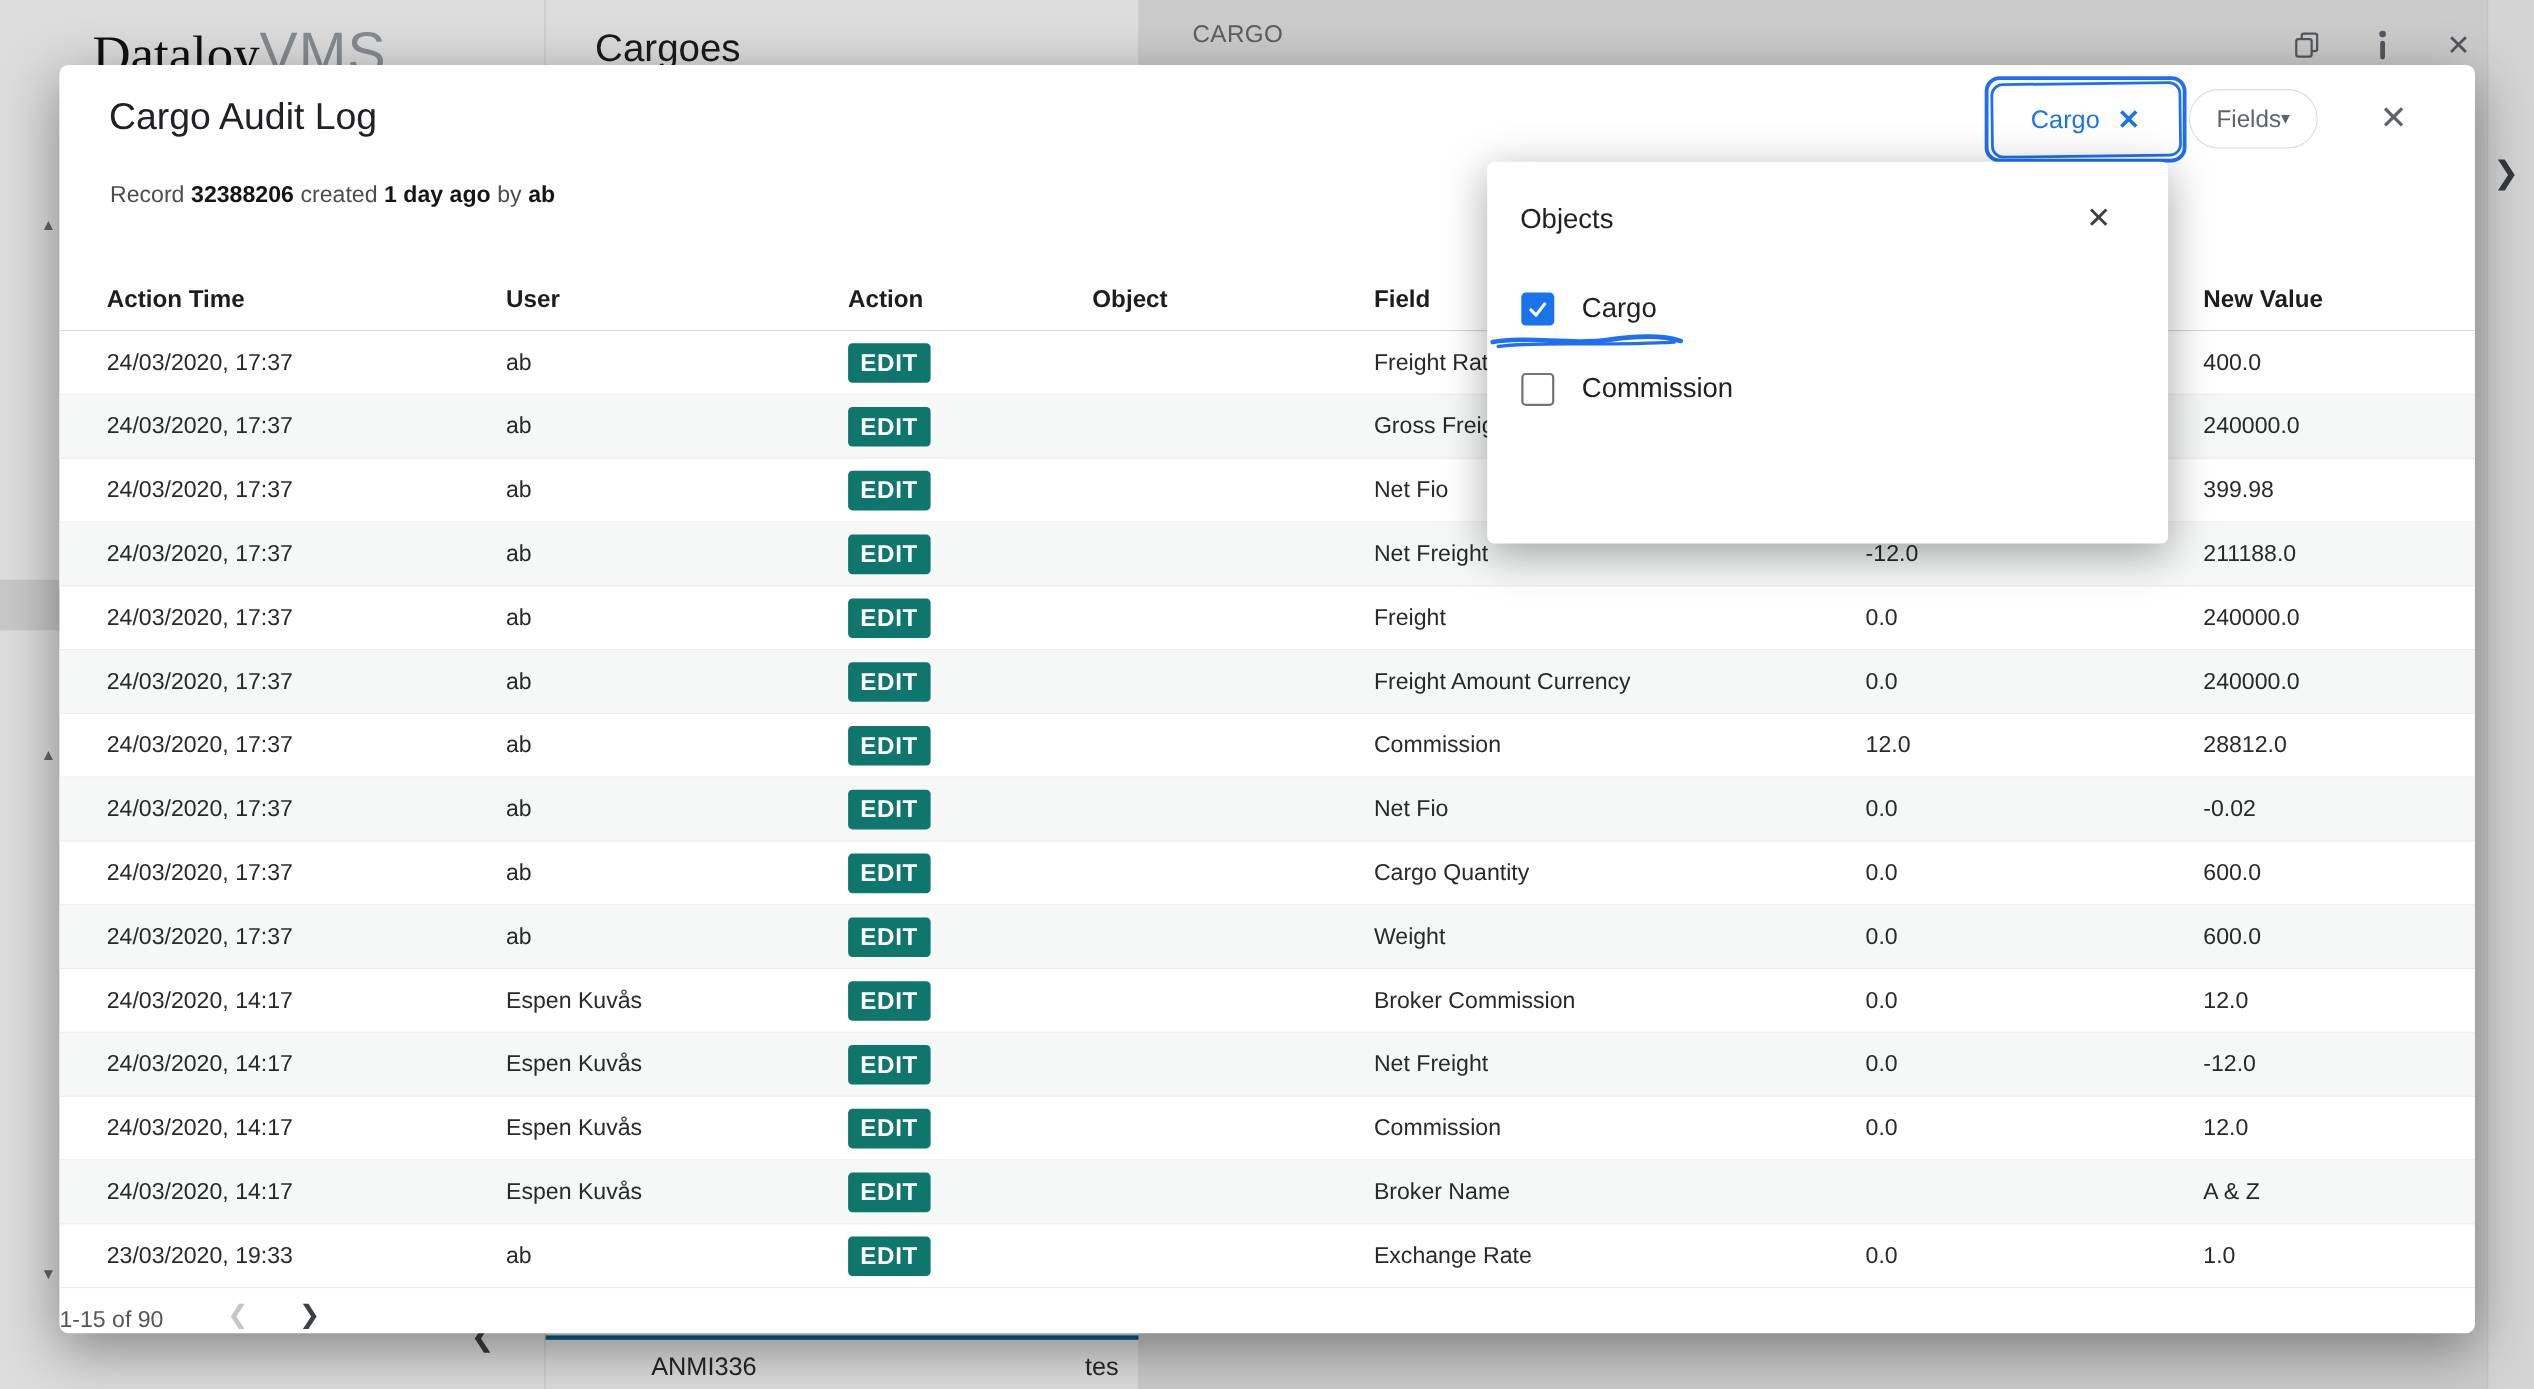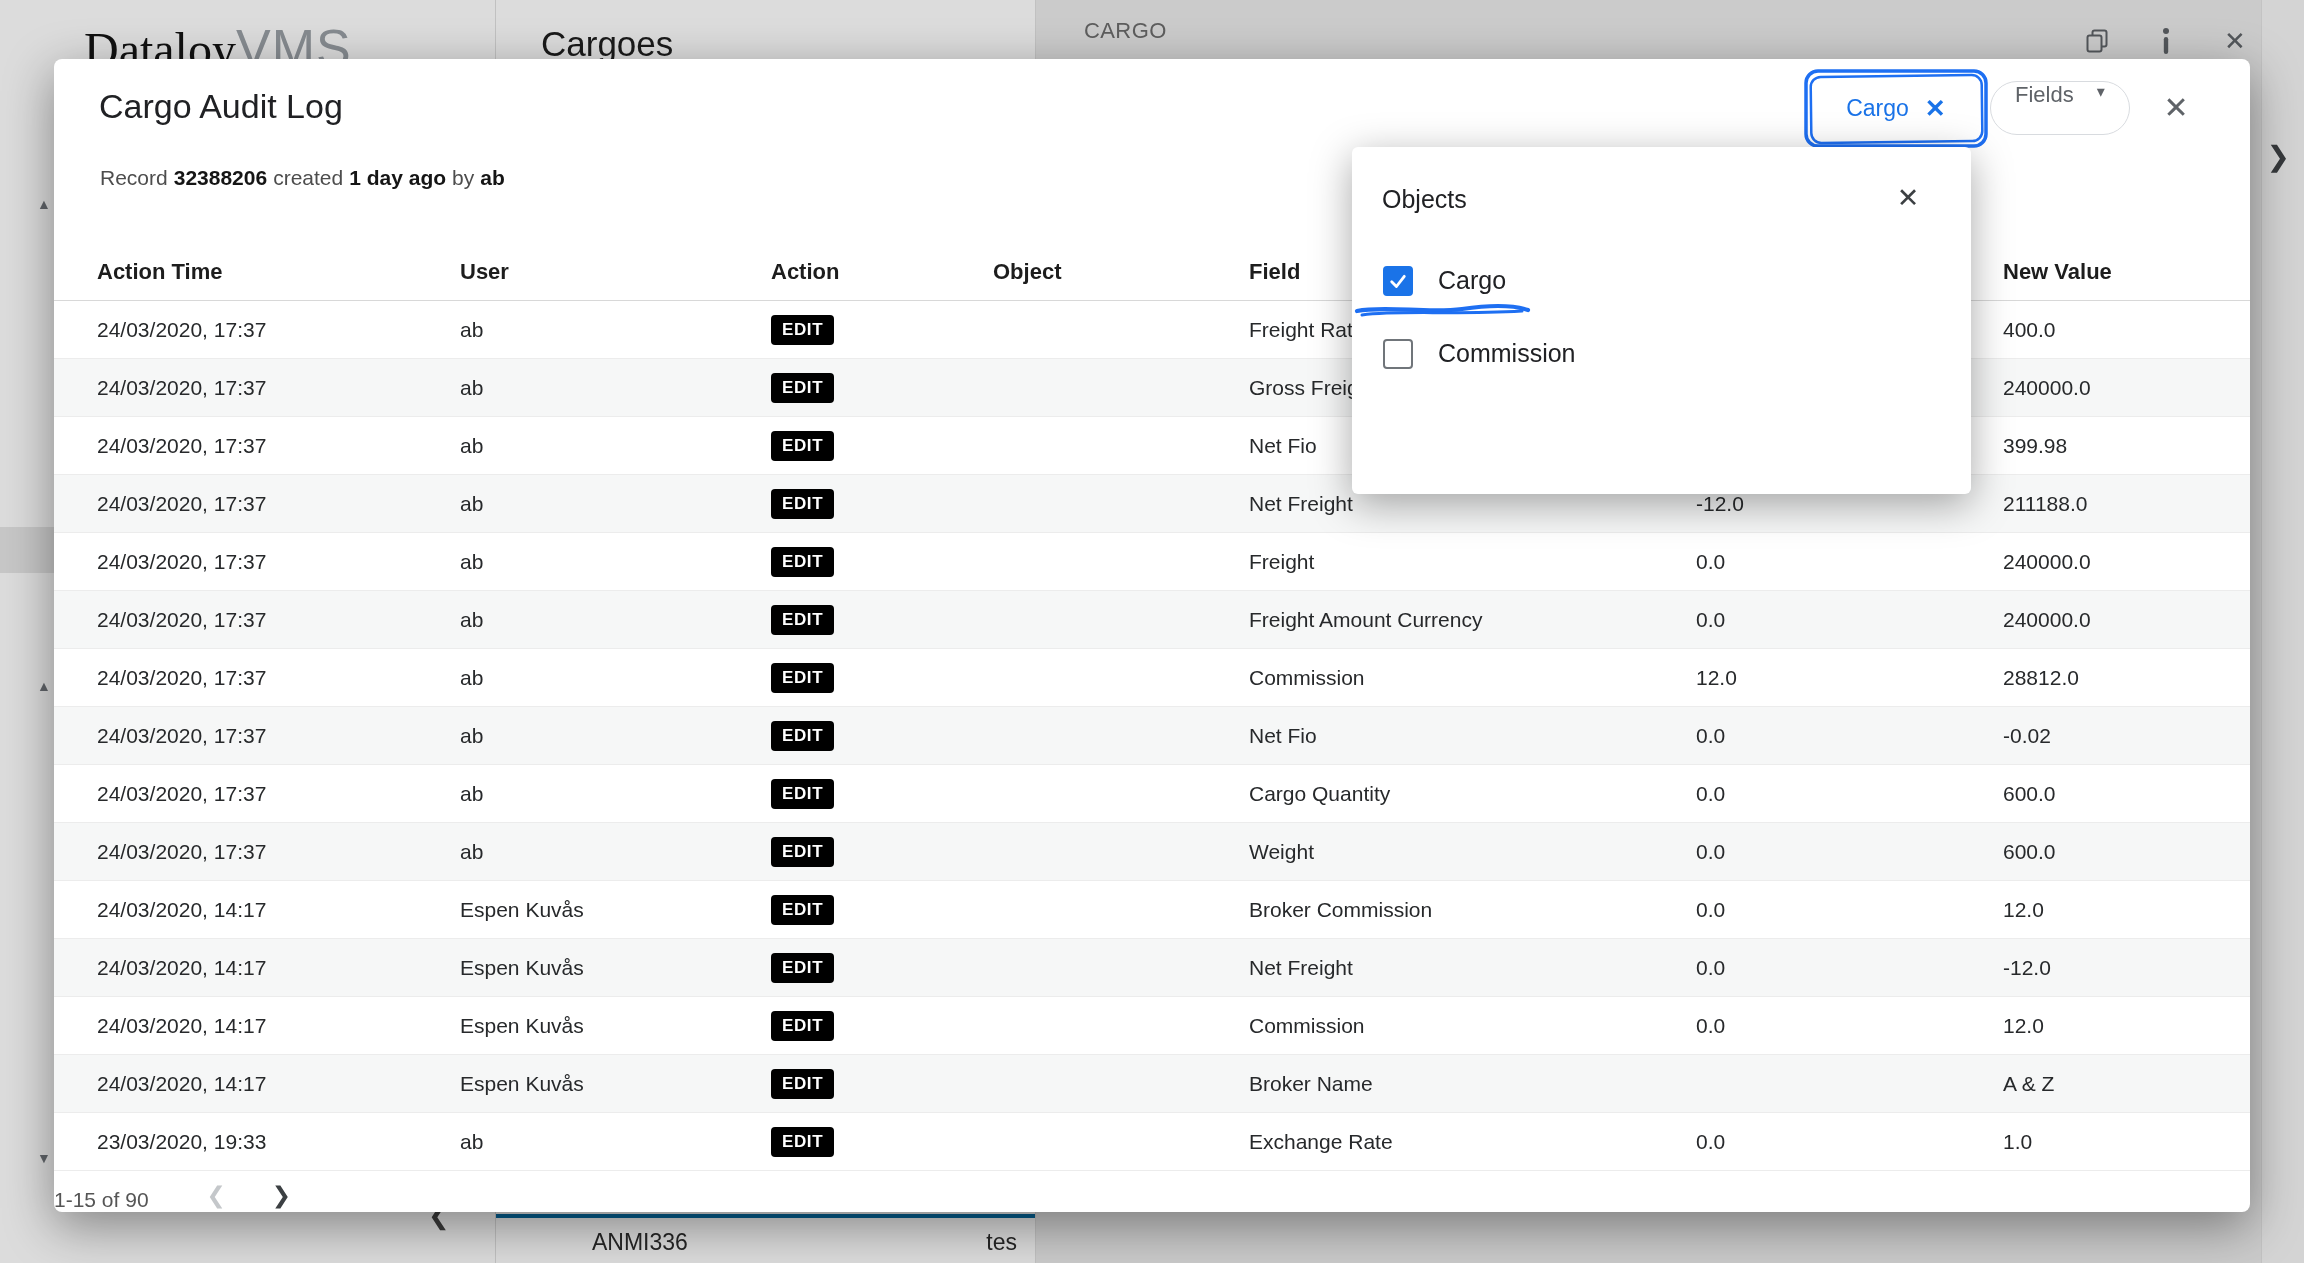--- a/index.html
+++ b/index.html
@@ -36,39 +36,39 @@
   
   .modal{position:absolute;left:54px;top:59px;width:2196px;height:1153px;background:#fff;border-radius:8px;
          box-shadow:0 14px 50px rgba(0,0,0,.40);z-index:10;overflow:hidden;}
   .m-title{position:absolute;left:45px;top:28px;font-size:34px;color:#202124;}
   .m-record{position:absolute;left:46px;top:107px;font-size:21px;color:#4d4d4d;}
   .m-record span{margin-right:6px;}
   .m-record .b{font-weight:bold;color:#151515;}
   .m-close{position:absolute;left:2098px;top:24px;width:48px;height:48px;display:flex;align-items:center;
            justify-content:center;font-size:30px;color:#5f6368;cursor:pointer;}
   .fields-btn{position:absolute;left:1936px;top:22px;height:54px;padding:0 24px;border:1.5px solid #d8dbdf;
-              border-radius:28px;display:flex;align-items:flex-start;gap:23px;font-size:22px;color:#5f6368;
+              border-radius:28px;display:flex;align-items:center;gap:0;font-size:22px;color:#5f6368;
               background:#fff;cursor:pointer;box-sizing:border-box;}
   .fields-btn .chev{font-size:16px;color:#5f6368;}
 
   .chip-anno{position:absolute;left:1748px;top:7px;width:188px;height:85px;display:flex;align-items:center;
              justify-content:center;gap:16px;z-index:40;}
   .chip-anno .chip-label{font-size:23px;font-weight:500;color:#1a73e8;cursor:pointer;}
   .chip-anno .chip-x{font-size:25px;font-weight:700;color:#1a73e8;cursor:pointer;}
   .rough{position:absolute;inset:0;pointer-events:none;}
 
   
   .table{position:absolute;left:0;top:184px;right:0;}
   .t-head,.t-row{display:grid;grid-template-columns:363px 311px 222px 256px 447px 307px 1fr;
                  align-items:center;height:58px;padding:0 43px;box-sizing:border-box;}
   .t-head{font-weight:bold;font-size:22px;color:#1d1d1d;border-bottom:1px solid #d8d8d8;}
   .t-row{font-size:21px;color:#27292b;border-bottom:1px solid #ececec;}
   .t-row.alt{background:#f6f7f7;}
-  .badge{display:inline-block;padding:5px 11px;border-radius:4px;background:#000000;color:#fff;
-         font-size:17px;font-weight:bold;letter-spacing:.6px;width:max-content;}
+  .badge{display:inline-block;padding:5px 11px;border-radius:4px;background:#0f766e;color:#fff;
+         font-size:22px;font-weight:bold;letter-spacing:.6px;width:max-content;}
 
   .m-footer{position:absolute;left:0;top:1112px;width:100%;height:41px;display:flex;align-items:flex-start;
             justify-content:flex-start;padding-right:26px;box-sizing:border-box;font-size:21px;color:#555;}
   .pg-range{margin-top:17px;}
   .pg-prev{margin:11px 0 0 58px;font-size:23px;color:#c4c7ca;cursor:default;}
   .pg-next{margin:11px 0 0 46px;font-size:23px;color:#3c4043;cursor:pointer;}
 
   
   .popup{position:absolute;left:1352px;top:147px;width:619px;height:347px;background:#fff;border-radius:6px;
          box-shadow:0 10px 40px rgba(0,0,0,.35);z-index:30;}

